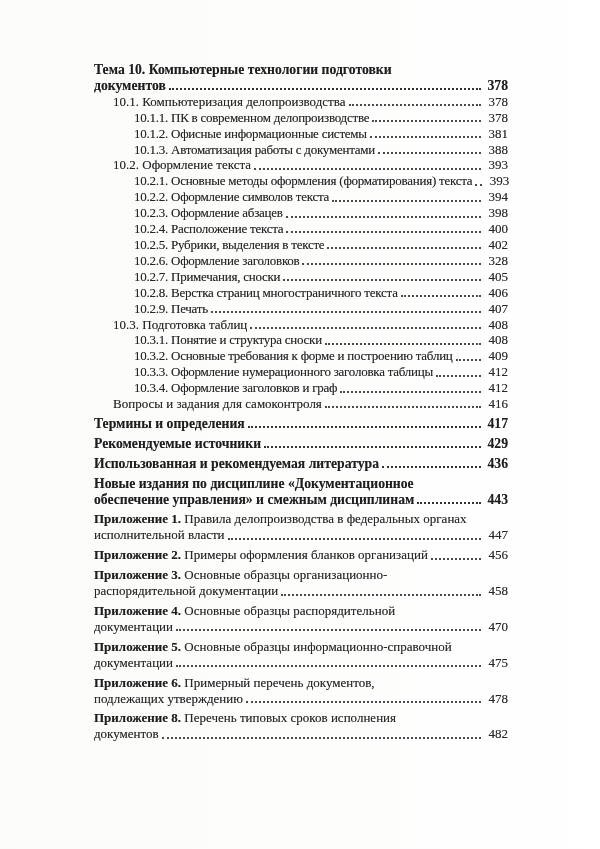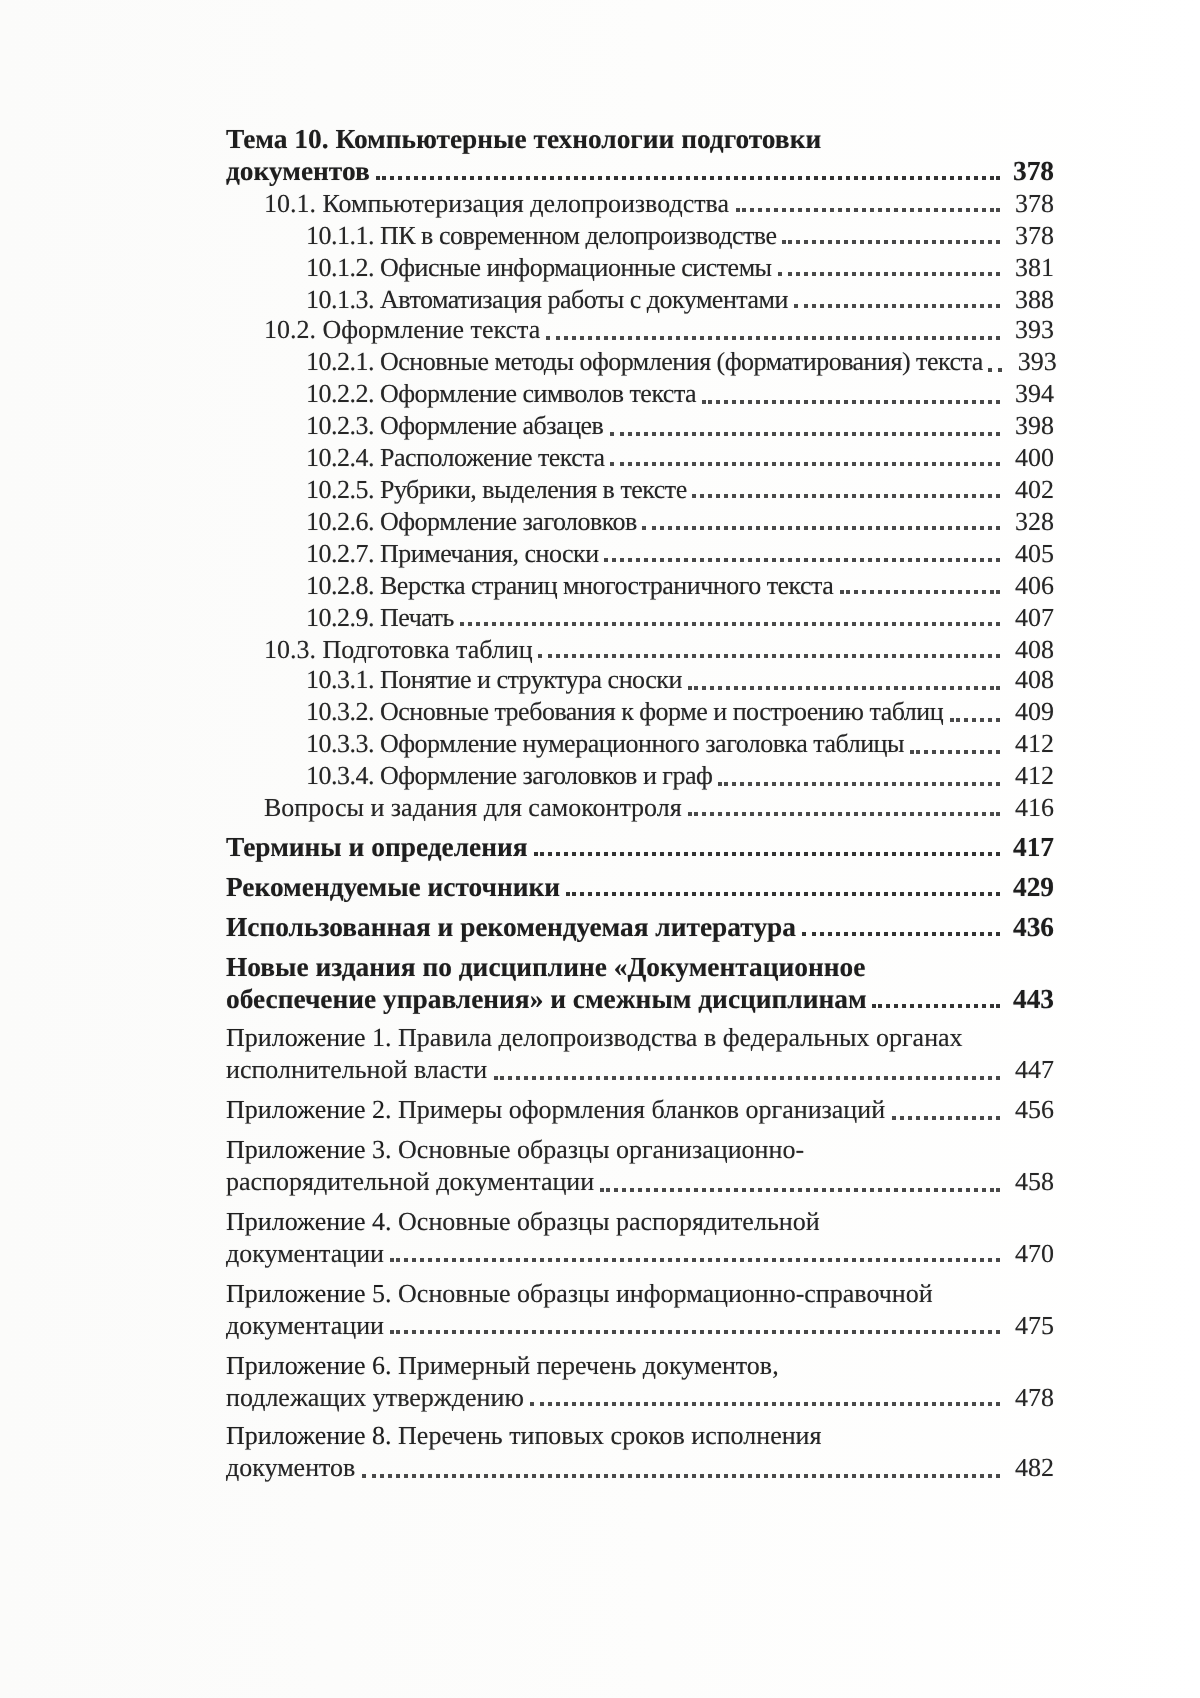--- a/index.html
+++ b/index.html
@@ -14,33 +14,32 @@
     width: 600px; height: 849px;
     background: linear-gradient(90deg, #fbfbfa 0%, #fdfdfc 55%, #ffffff 100%);
   }
   .toc {
     position: absolute;
     left: 94px; top: 62px; width: 414px;
     font-size: 13px;
     line-height: 15.9px;
     color: #262626;
     text-shadow: 0 0 0.4px rgba(45,45,45,0.45);
-    margin-left: 19px;
   }
   .entry { margin: 0; }
   .entry.spaced { margin-top: 4px; }
   .entry.lvl1 { padding-left: 19px; }
   .entry.lvl2 { padding-left: 40px; }
   .entry.lvl2 .line, .entry.lvl2 .txt { letter-spacing: -0.25px; }
   .entry.bold { font-weight: bold; font-size: 13.7px; color: #1e1e1e; }
   .entry.italic { }
   .line { white-space: nowrap; }
   .lastline { display: flex; align-items: baseline; }
   .lastline .txt { white-space: nowrap; flex: 0 0 auto; }
-  .prefix { font-weight: normal; color: #1e1e1e; }
+  .prefix { font-weight: bold; color: #1e1e1e; }
   .leader {
     flex: 1 1 auto;
     min-width: 7px;
     align-self: flex-end;
     margin: 0 3px 3.5px 3px;
     border-bottom: 2px dotted #4a4a4a;
   }
   .entry.bold .leader { border-bottom-color: #333333; }
   .pg { flex: 0 0 auto; min-width: 24px; text-align: right; white-space: nowrap; }
   .pg.pgbold { font-weight: bold; }

